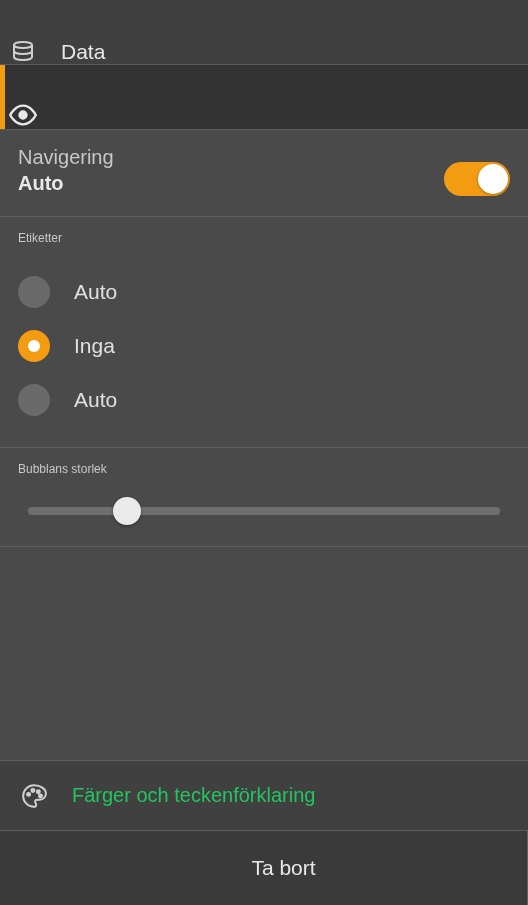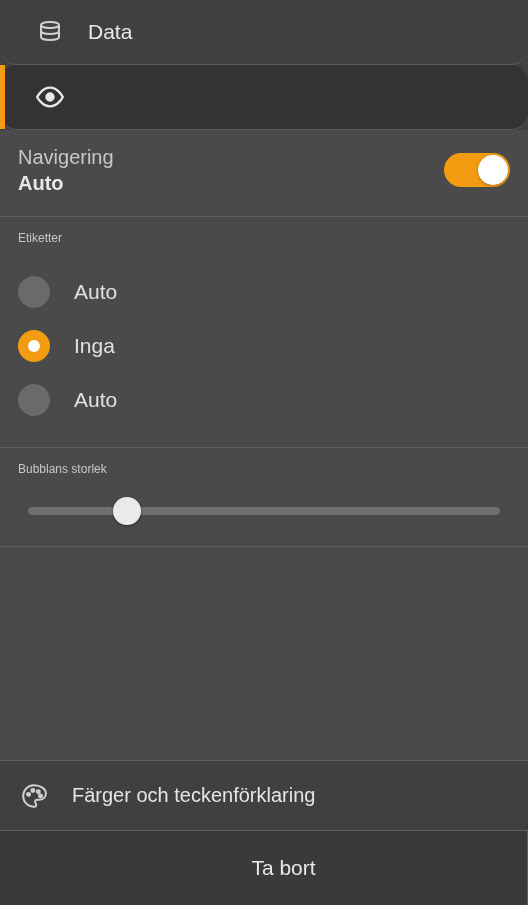--- a/index.html
+++ b/index.html
@@ -1,43 +1,43 @@
 <!DOCTYPE html>
 <html><head>
 <meta charset="utf-8">
 <style>
   * { box-sizing: border-box; margin: 0; padding: 0; }
   html, body { width: 528px; height: 905px; background: #404040; font-family: Arial, sans-serif; color: #d0d0d0; overflow: hidden; }
   .panel { width: 100%; height: 100%; display: flex; flex-direction: column; }
-  .tab-row { display: flex; align-items: center; height: 65px; padding: 0 36px; border-bottom: 1px solid #5a5a5a; background: #404040; cursor: pointer; border-radius: 17px; }
+  .tab-row { display: flex; align-items: flex-end; height: 65px; padding: 0 9px; border-bottom: 1px solid #5a5a5a; background: #404040; cursor: pointer; }
   .tab-row.active { background: #333333; position: relative; }
   .tab-row.active::before { content: ""; position: absolute; left: 0; top: 0; bottom: 0; width: 5px; background: #f39c12; }
   .tab-icon { width: 28px; display: flex; align-items: center; justify-content: center; margin-right: 24px; }
   .tab-label { font-size: 21px; color: #e8e8e8; }
   .content { flex: 1; display: flex; flex-direction: column; background: #4a4a4a; }
   .section { border-bottom: 1px solid #5f5f5f; padding: 14px 18px 20px 18px; }
-  .nav-row { display: flex; align-items: center; justify-content: space-between; }
+  .nav-row { display: flex; align-items: flex-end; justify-content: space-between; }
   .nav-text { display: flex; flex-direction: column; }
   .nav-label { font-size: 20px; color: #c8c8c8; line-height: 1.3; }
   .nav-value { font-size: 20px; font-weight: bold; color: #e8e8e8; line-height: 1.3; }
   .toggle { width: 66px; height: 34px; border-radius: 17px; background: #f39c12; position: relative; }
   .toggle-knob { position: absolute; right: 2px; top: 2px; width: 30px; height: 30px; border-radius: 50%; background: #fff; box-shadow: 0 1px 3px rgba(0,0,0,0.3); }
   .section-title { font-size: 12px; color: #c8c8c8; margin-bottom: 20px; }
   .radio-row { display: flex; align-items: center; height: 54px; cursor: pointer; }
   .radio { width: 32px; height: 32px; border-radius: 50%; background: #6a6a6a; margin-right: 24px; display: flex; align-items: center; justify-content: center; }
   .radio.selected { background: #f39c12; }
   .radio.selected::after { content: ""; width: 12px; height: 12px; border-radius: 50%; background: #fff; }
   .radio-label { font-size: 21px; color: #e0e0e0; }
   .slider-wrap { position: relative; height: 30px; margin: 8px 10px 0 10px; }
   .slider-track { position: absolute; left: 0; right: 0; top: 50%; transform: translateY(-50%); height: 8px; background: #6f6f6f; border-radius: 4px; }
   .slider-thumb { position: absolute; top: 50%; transform: translate(-50%, -50%); width: 28px; height: 28px; border-radius: 50%; background: #eaeaea; box-shadow: 0 1px 3px rgba(0,0,0,0.4); }
   .spacer { flex: 1; border-bottom: 1px solid #5f5f5f; }
   .colors-row { display: flex; align-items: center; height: 70px; padding: 0 20px; background: #404040; border-bottom: 1px solid #5f5f5f; cursor: pointer; }
   .colors-icon { width: 28px; margin-right: 24px; display: flex; align-items: center; justify-content: center; }
-  .colors-label { font-size: 20px; color: #e5e5e5; }
+  .colors-label { font-size: 20px; color: #22c55e; }
   .footer { display: flex; height: 74px; background: #3a3a3a; }
   .footer-btn { flex: 1; display: flex; align-items: center; justify-content: center; font-size: 21px; color: #e8e8e8; cursor: pointer; padding-left: 40px; }
   .footer-btn:first-child { border-right: 1px solid #5f5f5f; }
   svg { display: block; }
 </style>
 </head>
 <body>
 
 <div class="panel">
 

